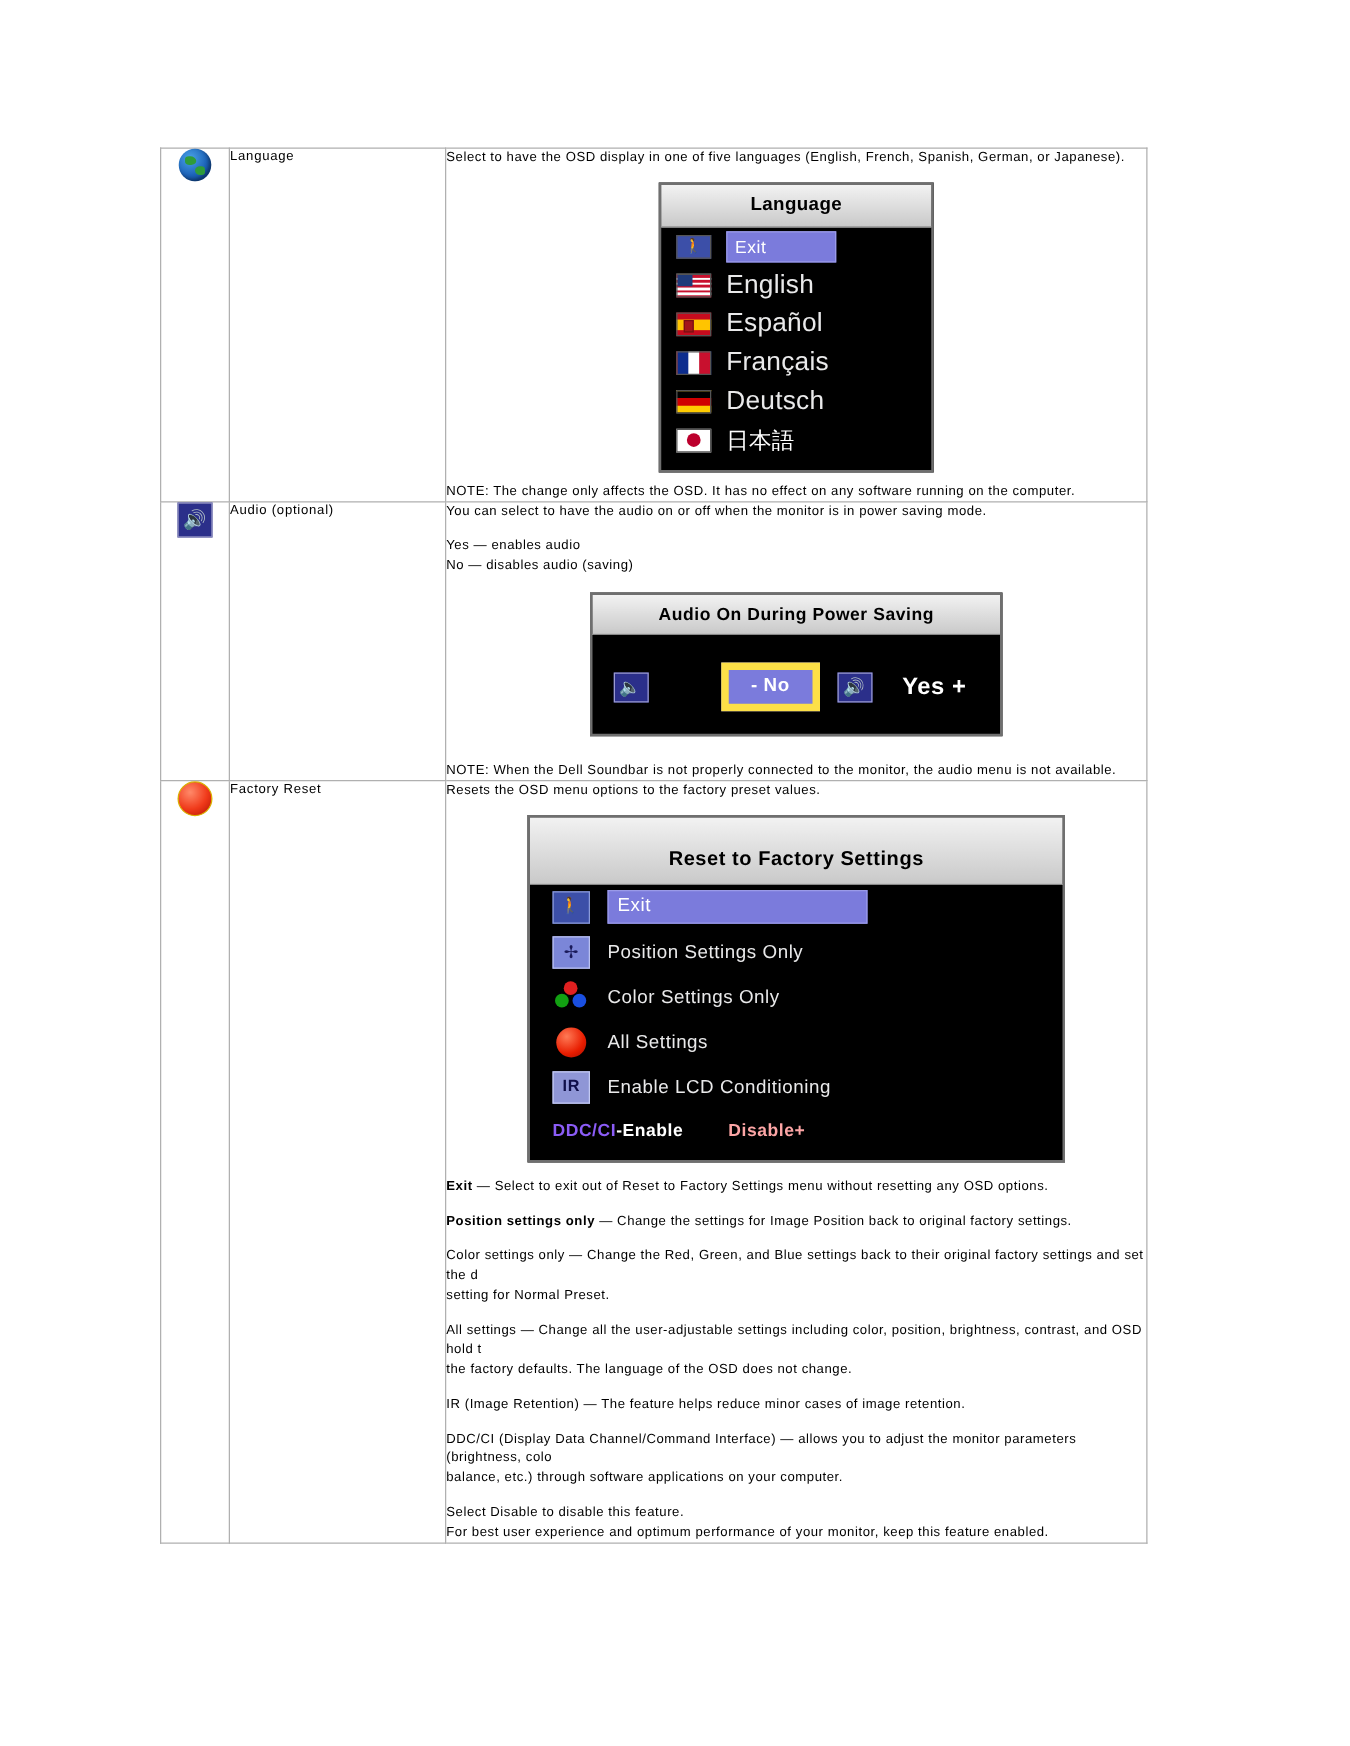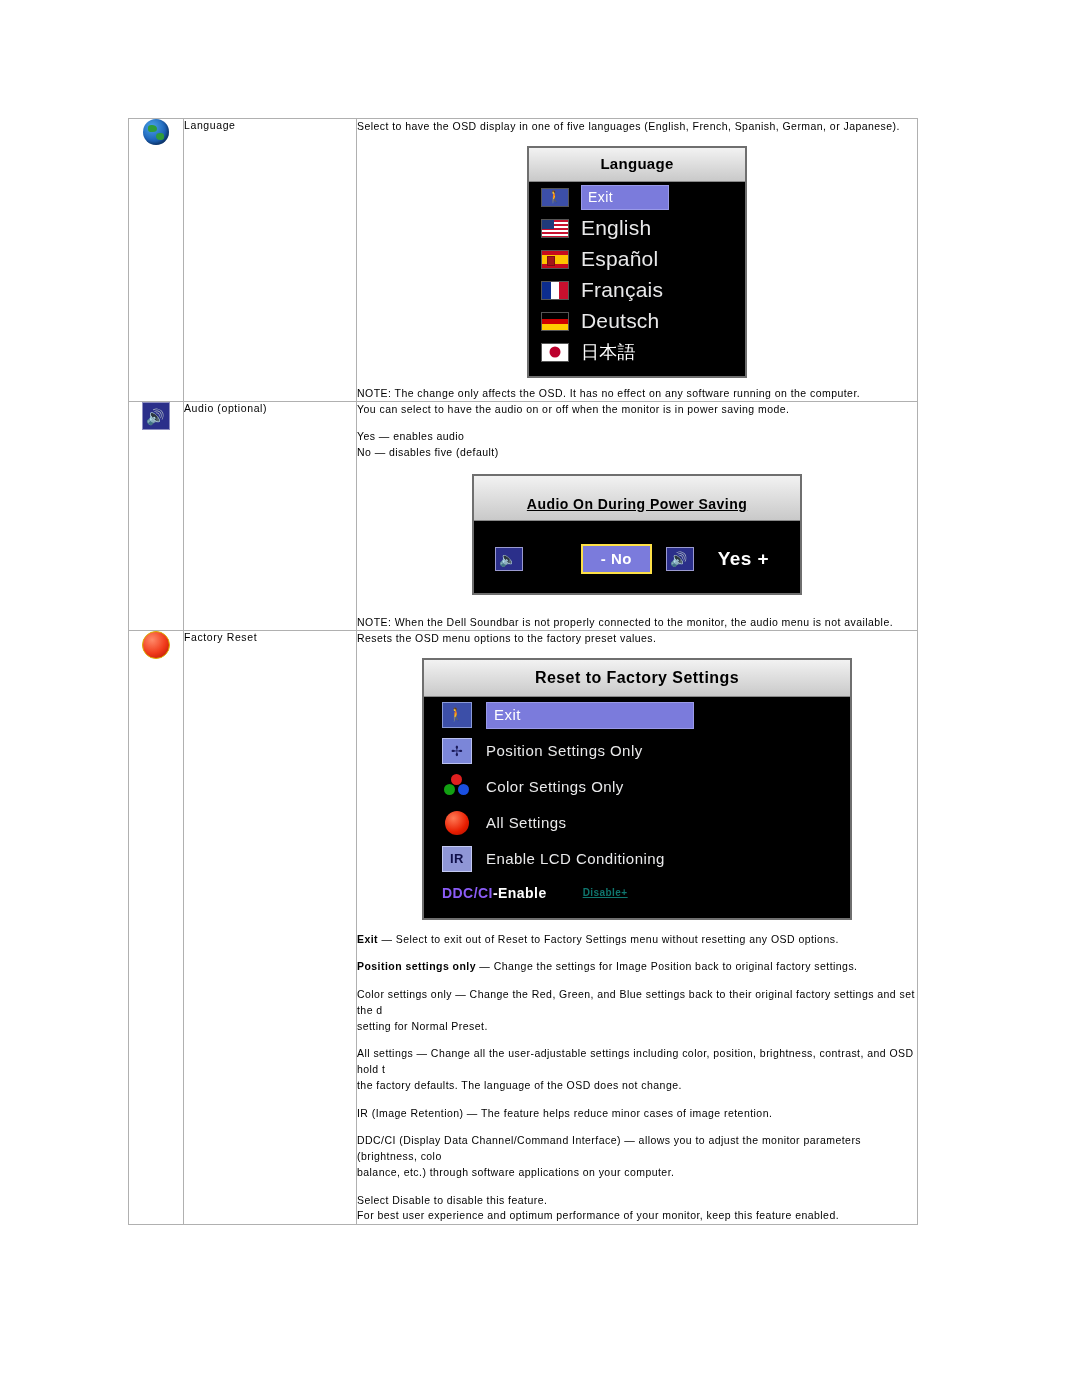--- a/index.html
+++ b/index.html
@@ -210,42 +210,41 @@
   }
 
   
   #osd-audio {
     width: 330px;
     margin: 14px auto 0 auto;
     padding-bottom: 18px;
   }
   #osd-audio .osd-title {
     font-size: 14px;
-    padding: 18px 0 6px 0;
-    text-decoration: underline;
+    padding: 5px 0 6px 0;
   }
   .audio-row {
     display: flex;
     align-items: center;
     justify-content: center;
     gap: 14px;
     margin-top: 22px;
   }
   .spk {
     width: 28px; height: 24px;
     background: #2b2f8a;
     border: 1px solid #9a9ad0;
     display: flex; align-items: center; justify-content: center;
     color: #d8d8ff; font-size: 14px;
     box-sizing: border-box;
   }
   .spk.muted { color: #ff5555; }
   .no-pill {
     background: #7b7bdc;
-    border: 2px solid #fde047;
+    border: 6px solid #fde047;
     color: #fff;
     font-size: 15px;
     font-weight: bold;
     padding: 2px 18px 3px 18px;
     margin-left: 44px;
   }
   .yes-label {
     color: #ffffff;
     font-size: 19px;
     font-weight: bold;
@@ -253,21 +252,21 @@
   }
 
   
   #osd-reset {
     width: 430px;
     margin: 12px auto 0 auto;
     padding-bottom: 8px;
   }
   #osd-reset .osd-title {
     font-size: 16px;
-    padding: 6px 0 7px 0;
+    padding: 22px 0 7px 0;
   }
   .rst-row {
     display: flex;
     align-items: center;
     height: 36px;
     padding-left: 18px;
   }
   .rst-ico {
     width: 30px; height: 26px;
     margin-right: 14px;
@@ -324,21 +323,21 @@
   }
   .ddc-row {
     display: flex;
     align-items: center;
     padding-left: 18px;
     margin-top: 6px;
     margin-bottom: 6px;
   }
   .ddc-label { color:#8b5cf6; font-size: 14px; font-weight: bold; }
   .ddc-enable { color:#fff; font-size: 14px; font-weight: bold; margin-right: 36px;}
-  .ddc-disable { color:#0f766e; font-size: 10px; font-weight: bold; text-decoration: underline; }
+  .ddc-disable { color:#fca5a5; font-size: 14px; font-weight: bold; }
 </style>
 </head>
 <body>
 
 <div class="page">
 
   <table class="main">
 
     <tbody>
         <tr>
@@ -388,21 +387,21 @@
     </tr>
 
     <tr>
       <td class="icon-cell">
         <span class="ico ico-audio">🔊</span>
       </td>
       <td class="name-cell">Audio (optional)</td>
       <td class="desc-cell">
         <div class="desc-text">You can select to have the audio on or off when the monitor is in power saving mode.</div>
         <div class="desc-text" style="margin-top:12px;">Yes — enables audio</div>
-        <div class="desc-text">No — disables five (default)</div>
+        <div class="desc-text">No — disables audio (saving)</div>
 
         <div class="osd" id="osd-audio">
           <div class="osd-title">Audio On During Power Saving</div>
           <div class="audio-row">
             <span class="spk muted">🔈</span>
             <span class="no-pill">- No</span>
             <span class="spk">🔊</span>
             <span class="yes-label">Yes +</span>
           </div>
         </div>

